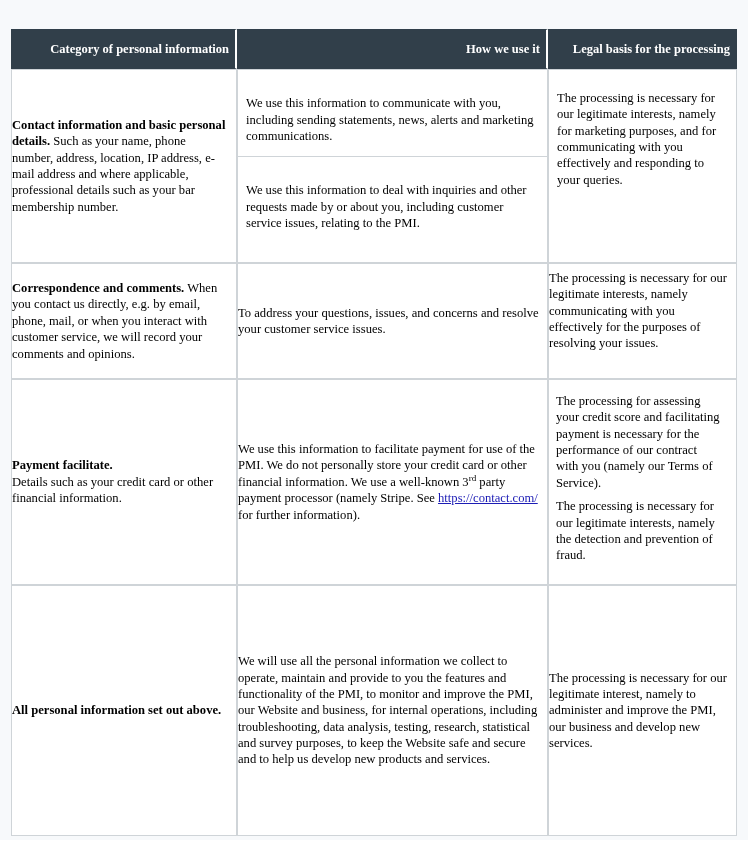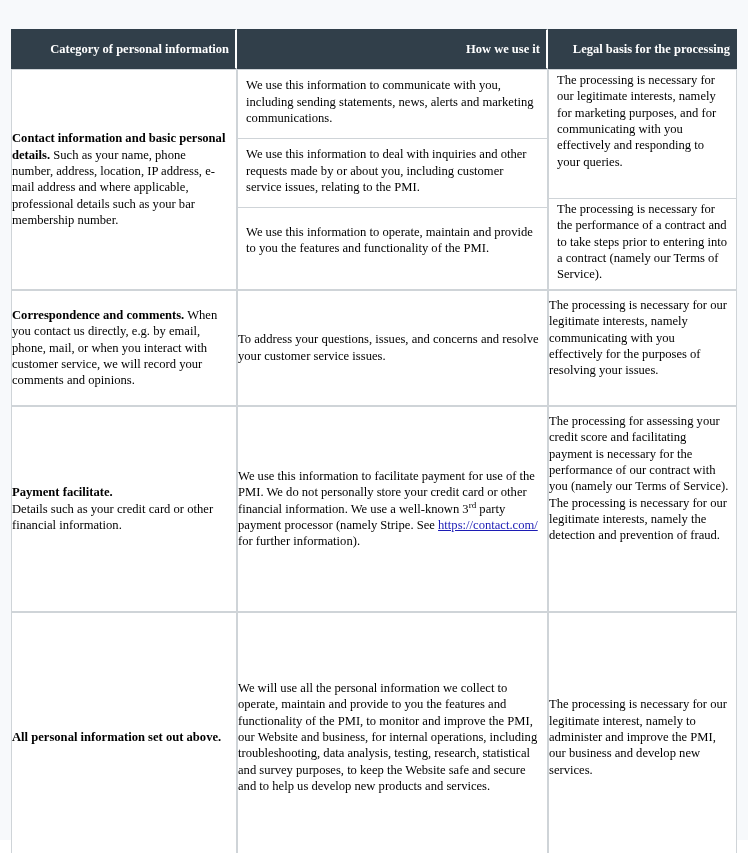--- a/index.html
+++ b/index.html
@@ -94,34 +94,34 @@
     width: 100%;
     table-layout: fixed;
     height: 100%;
   }
   table.subtable td {
     border: 0;
     border-bottom: 1px solid #cfd4d8;
     vertical-align: middle;
     font-size: 12.6px;
     line-height: 1.30;
-    padding: 2px 7px 6px 8px;
+    padding: 20px 7px 6px 8px;
   }
   table.subtable tr:last-child td { border-bottom: 0; }
 
   .lead { font-weight: bold; }
   .blk { display: block; font-weight: bold; }
 
   a.ext-link {
     color: #1c1cb5;
     text-decoration: underline;
   }
   sup { font-size: 0.72em; vertical-align: super; line-height: 0; }
 
-  p.para { margin: 0; }
+  p.para { margin: 7px; }
   p.para + p.para { margin-top: 0px; }
 </style>
 </head>
 <body>
 
 <div class="page">
   <div class="tint"></div>
 
   <div class="table-wrap">
     <table class="privacy-table">
@@ -148,36 +148,30 @@
 
           <td class="nest">
             <table class="subtable">
               <tbody>
                   <tr>
                 <td style="height:60px;">We use this information to communicate with you, including sending statements, news, alerts and marketing communications.</td>
               </tr>
               <tr>
                 <td style="height:60px;">We use this information to deal with inquiries and other requests made by or about you, including customer service issues, relating to the PMI.</td>
               </tr>
-              <tr>
-                <td style="height:60px;">We use this information to operate, maintain and provide to you the features and functionality of the PMI.</td>
-              </tr>
             </tbody>
               </table>
           </td>
 
           <td class="nest">
             <table class="subtable">
               <tbody>
                   <tr>
                 <td style="height:120px;vertical-align:top;">The processing is necessary for our legitimate interests, namely for marketing purposes, and for communicating with you effectively and responding to your queries.</td>
               </tr>
-              <tr>
-                <td style="height:60px;vertical-align:top;">The processing is necessary for the performance of a contract and to take steps prior to entering into a contract (namely our Terms of Service).</td>
-              </tr>
             </tbody>
               </table>
           </td>
         </tr>
 
         <tr>
           <td class="cell cat" style="height:102px;">
             <span class="lead">Correspondence and comments.</span><span> When you contact us directly, e.g. by email, phone, mail, or when you interact with customer service, we will record your comments and opinions.</span>
           </td>
           <td class="cell">To address your questions, issues, and concerns and resolve your customer service issues.</td>

